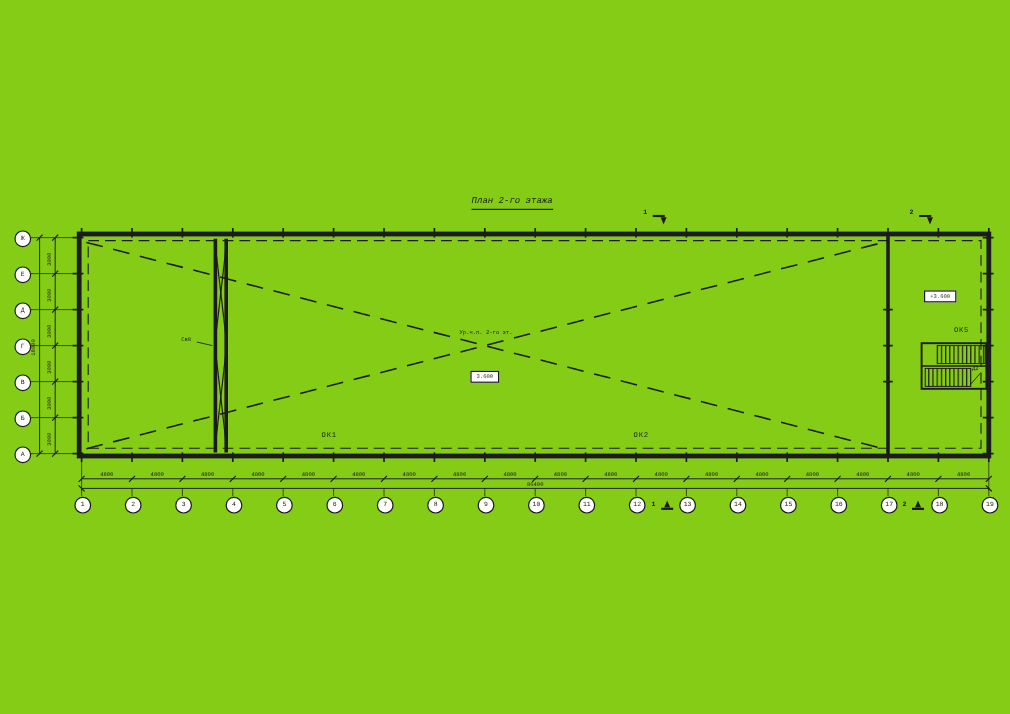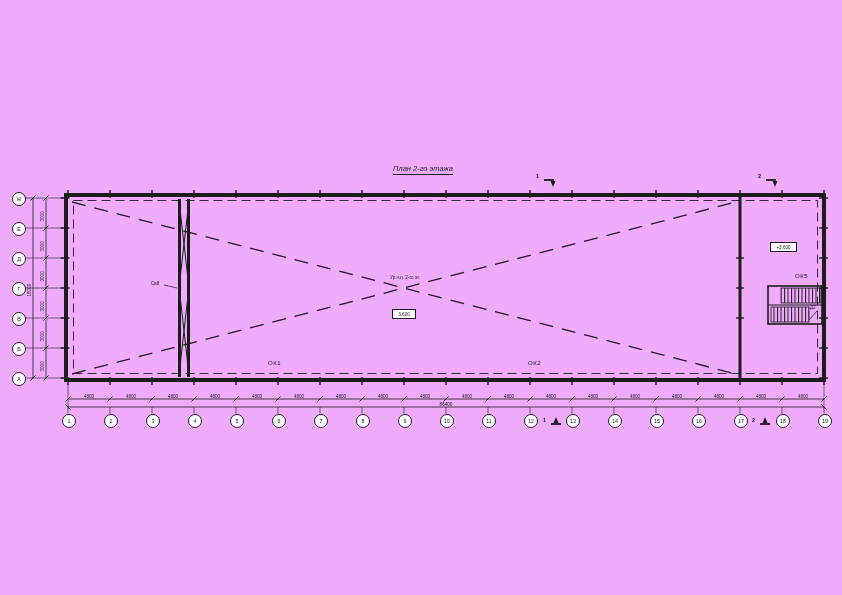--- a/index.html
+++ b/index.html
@@ -1,18 +1,18 @@
 <!DOCTYPE html>
 <html><head>
 <meta charset="utf-8">
 <style>
   html,body{margin:0;padding:0;background:#fff;}
   .sheet{
-    position:relative;width:842px;height:595px;background:#f0abfc;overflow:hidden;
-    font-family:Liberation Sans, sans-serif;color:#1c1c1c;
+    position:relative;width:842px;height:595px;background:#84cc16;overflow:hidden;
+    font-family:Liberation Mono, monospace;color:#1c1c1c;
   }
   svg.geom{position:absolute;left:0;top:0;width:842px;height:595px;}
   .lbl{position:absolute;color:#1c1c1c;white-space:nowrap;line-height:1;}
   .title{font-size:7.5px;font-style:italic;border-bottom:0.8px solid #1c1c1c;padding-bottom:1px;}
   .ok{font-size:6px;letter-spacing:0.6px;}
   .tiny{font-size:4.6px;}
   .note{font-size:4.6px;text-align:center;}
   .elev-box{
     position:absolute;border:0.7px solid #1c1c1c;font-size:4.6px;
     display:flex;align-items:center;justify-content:center;background:#fff;

